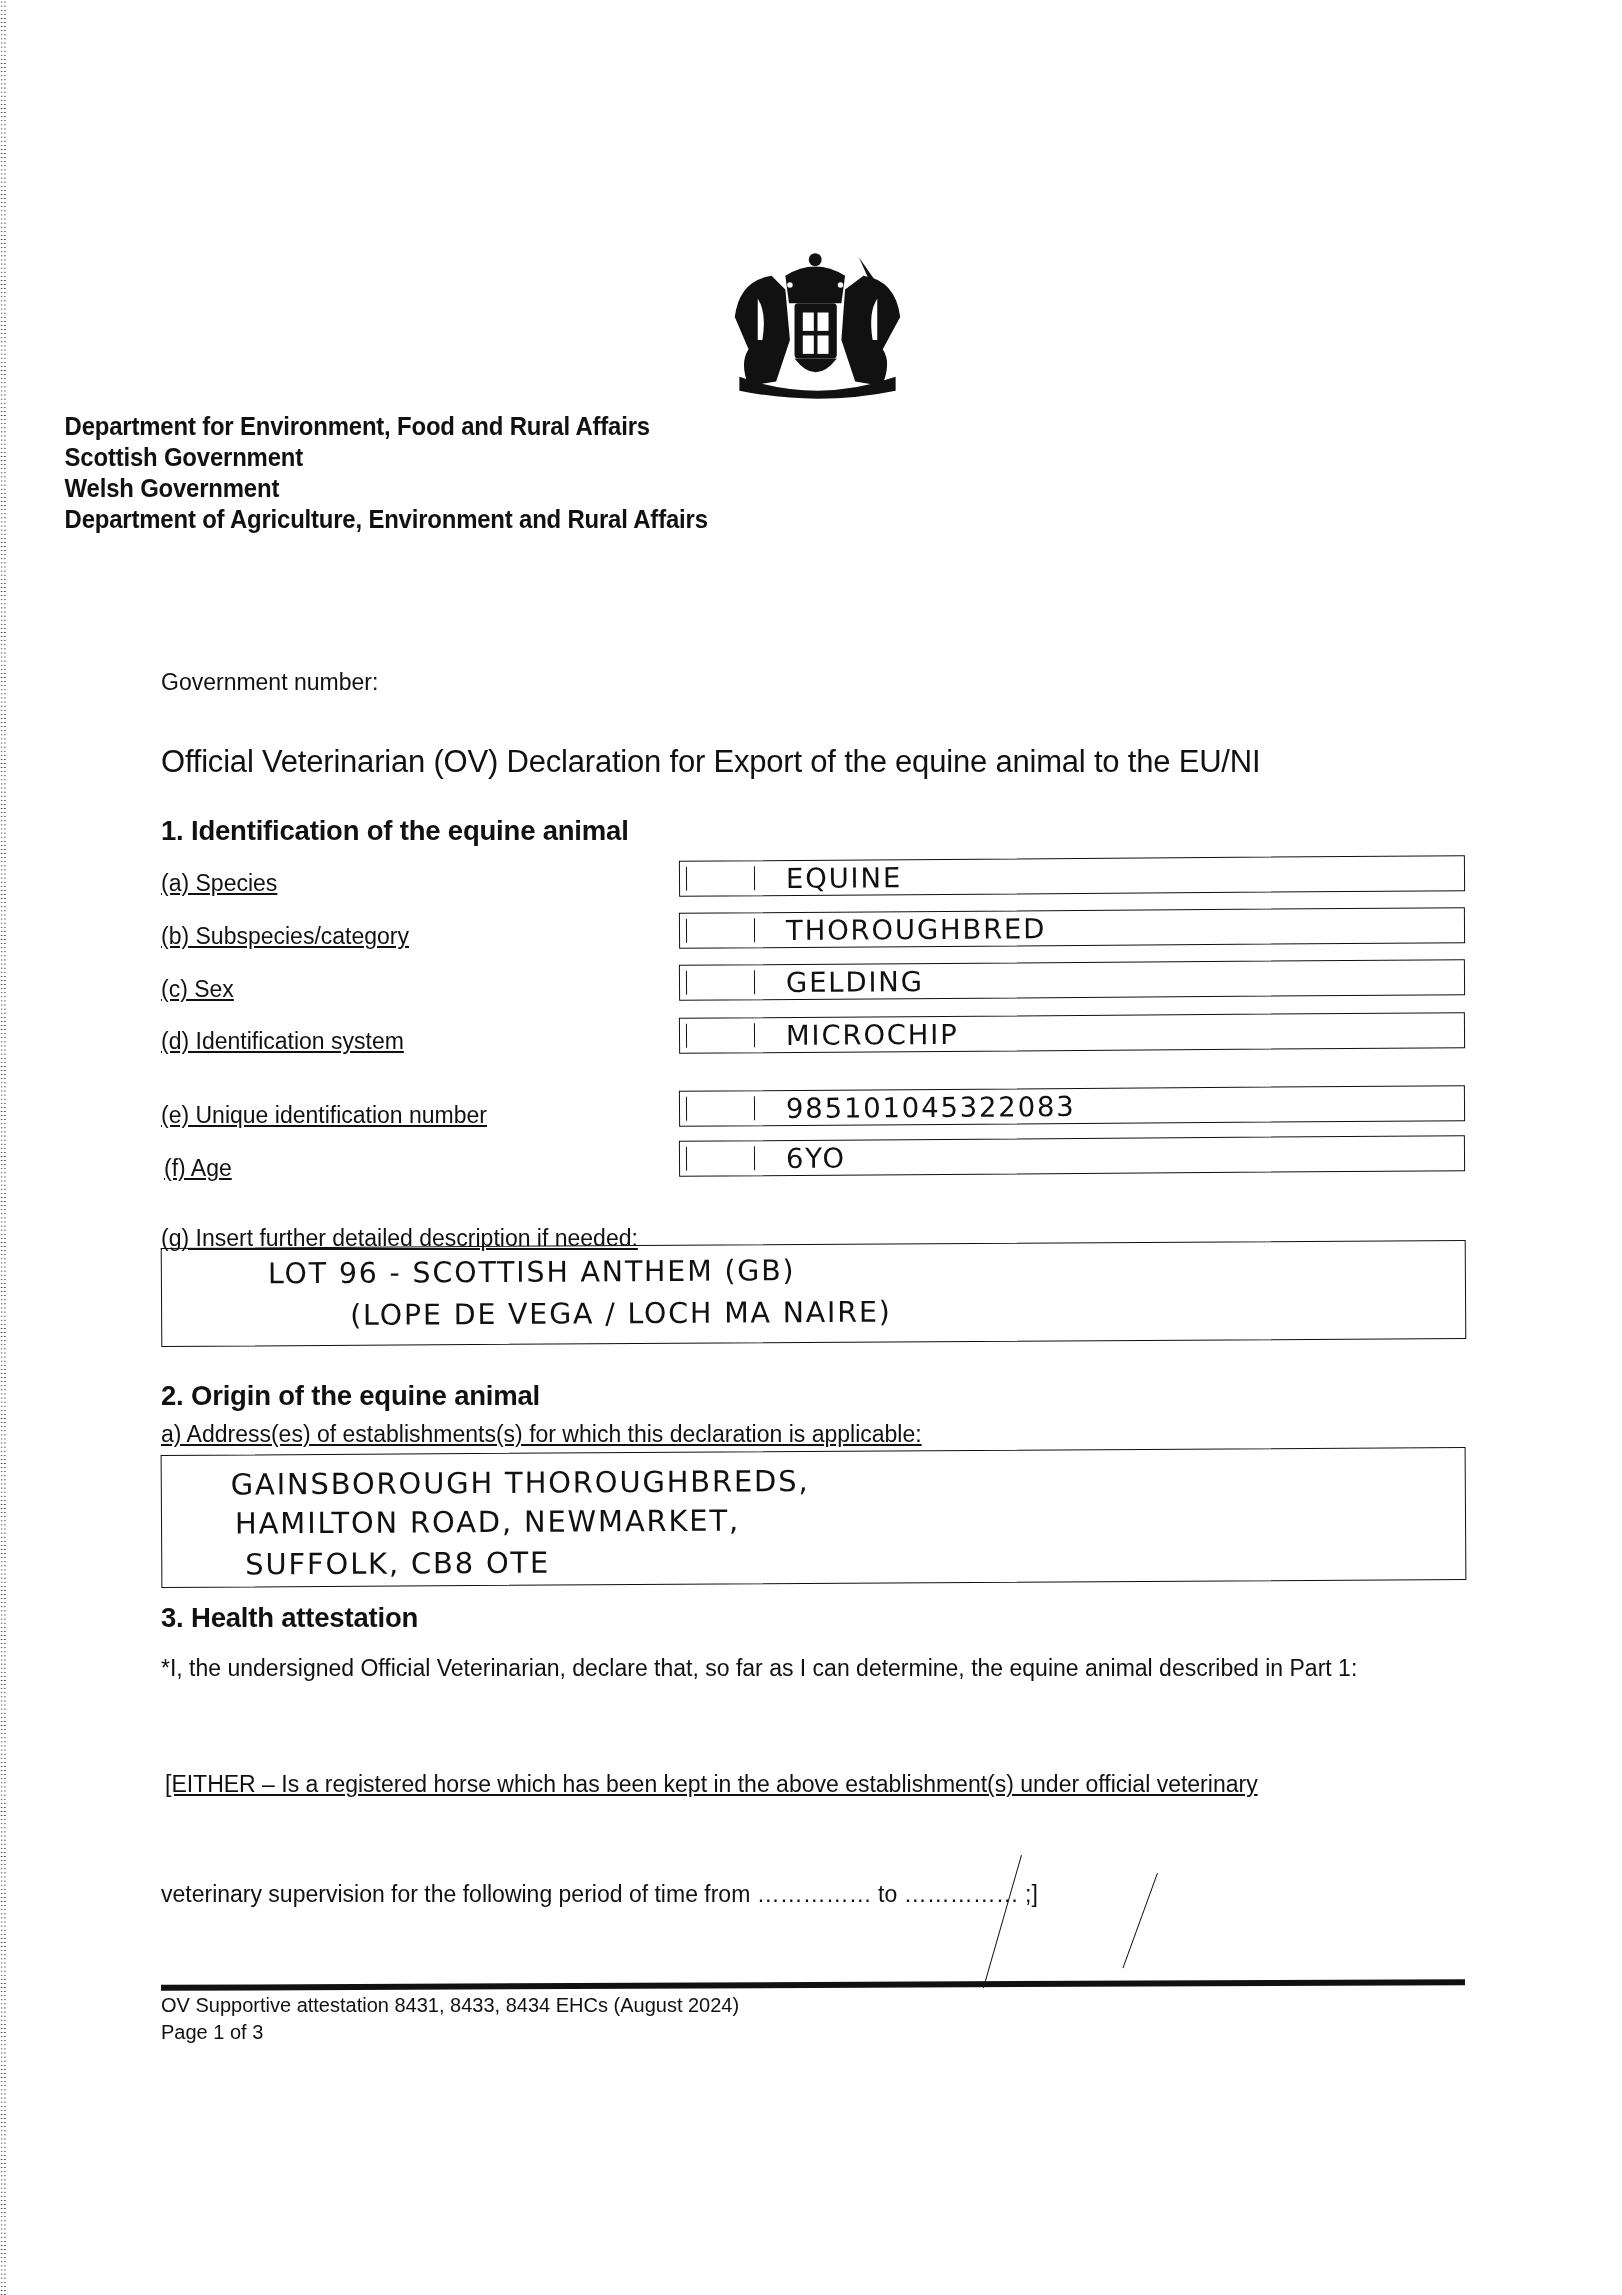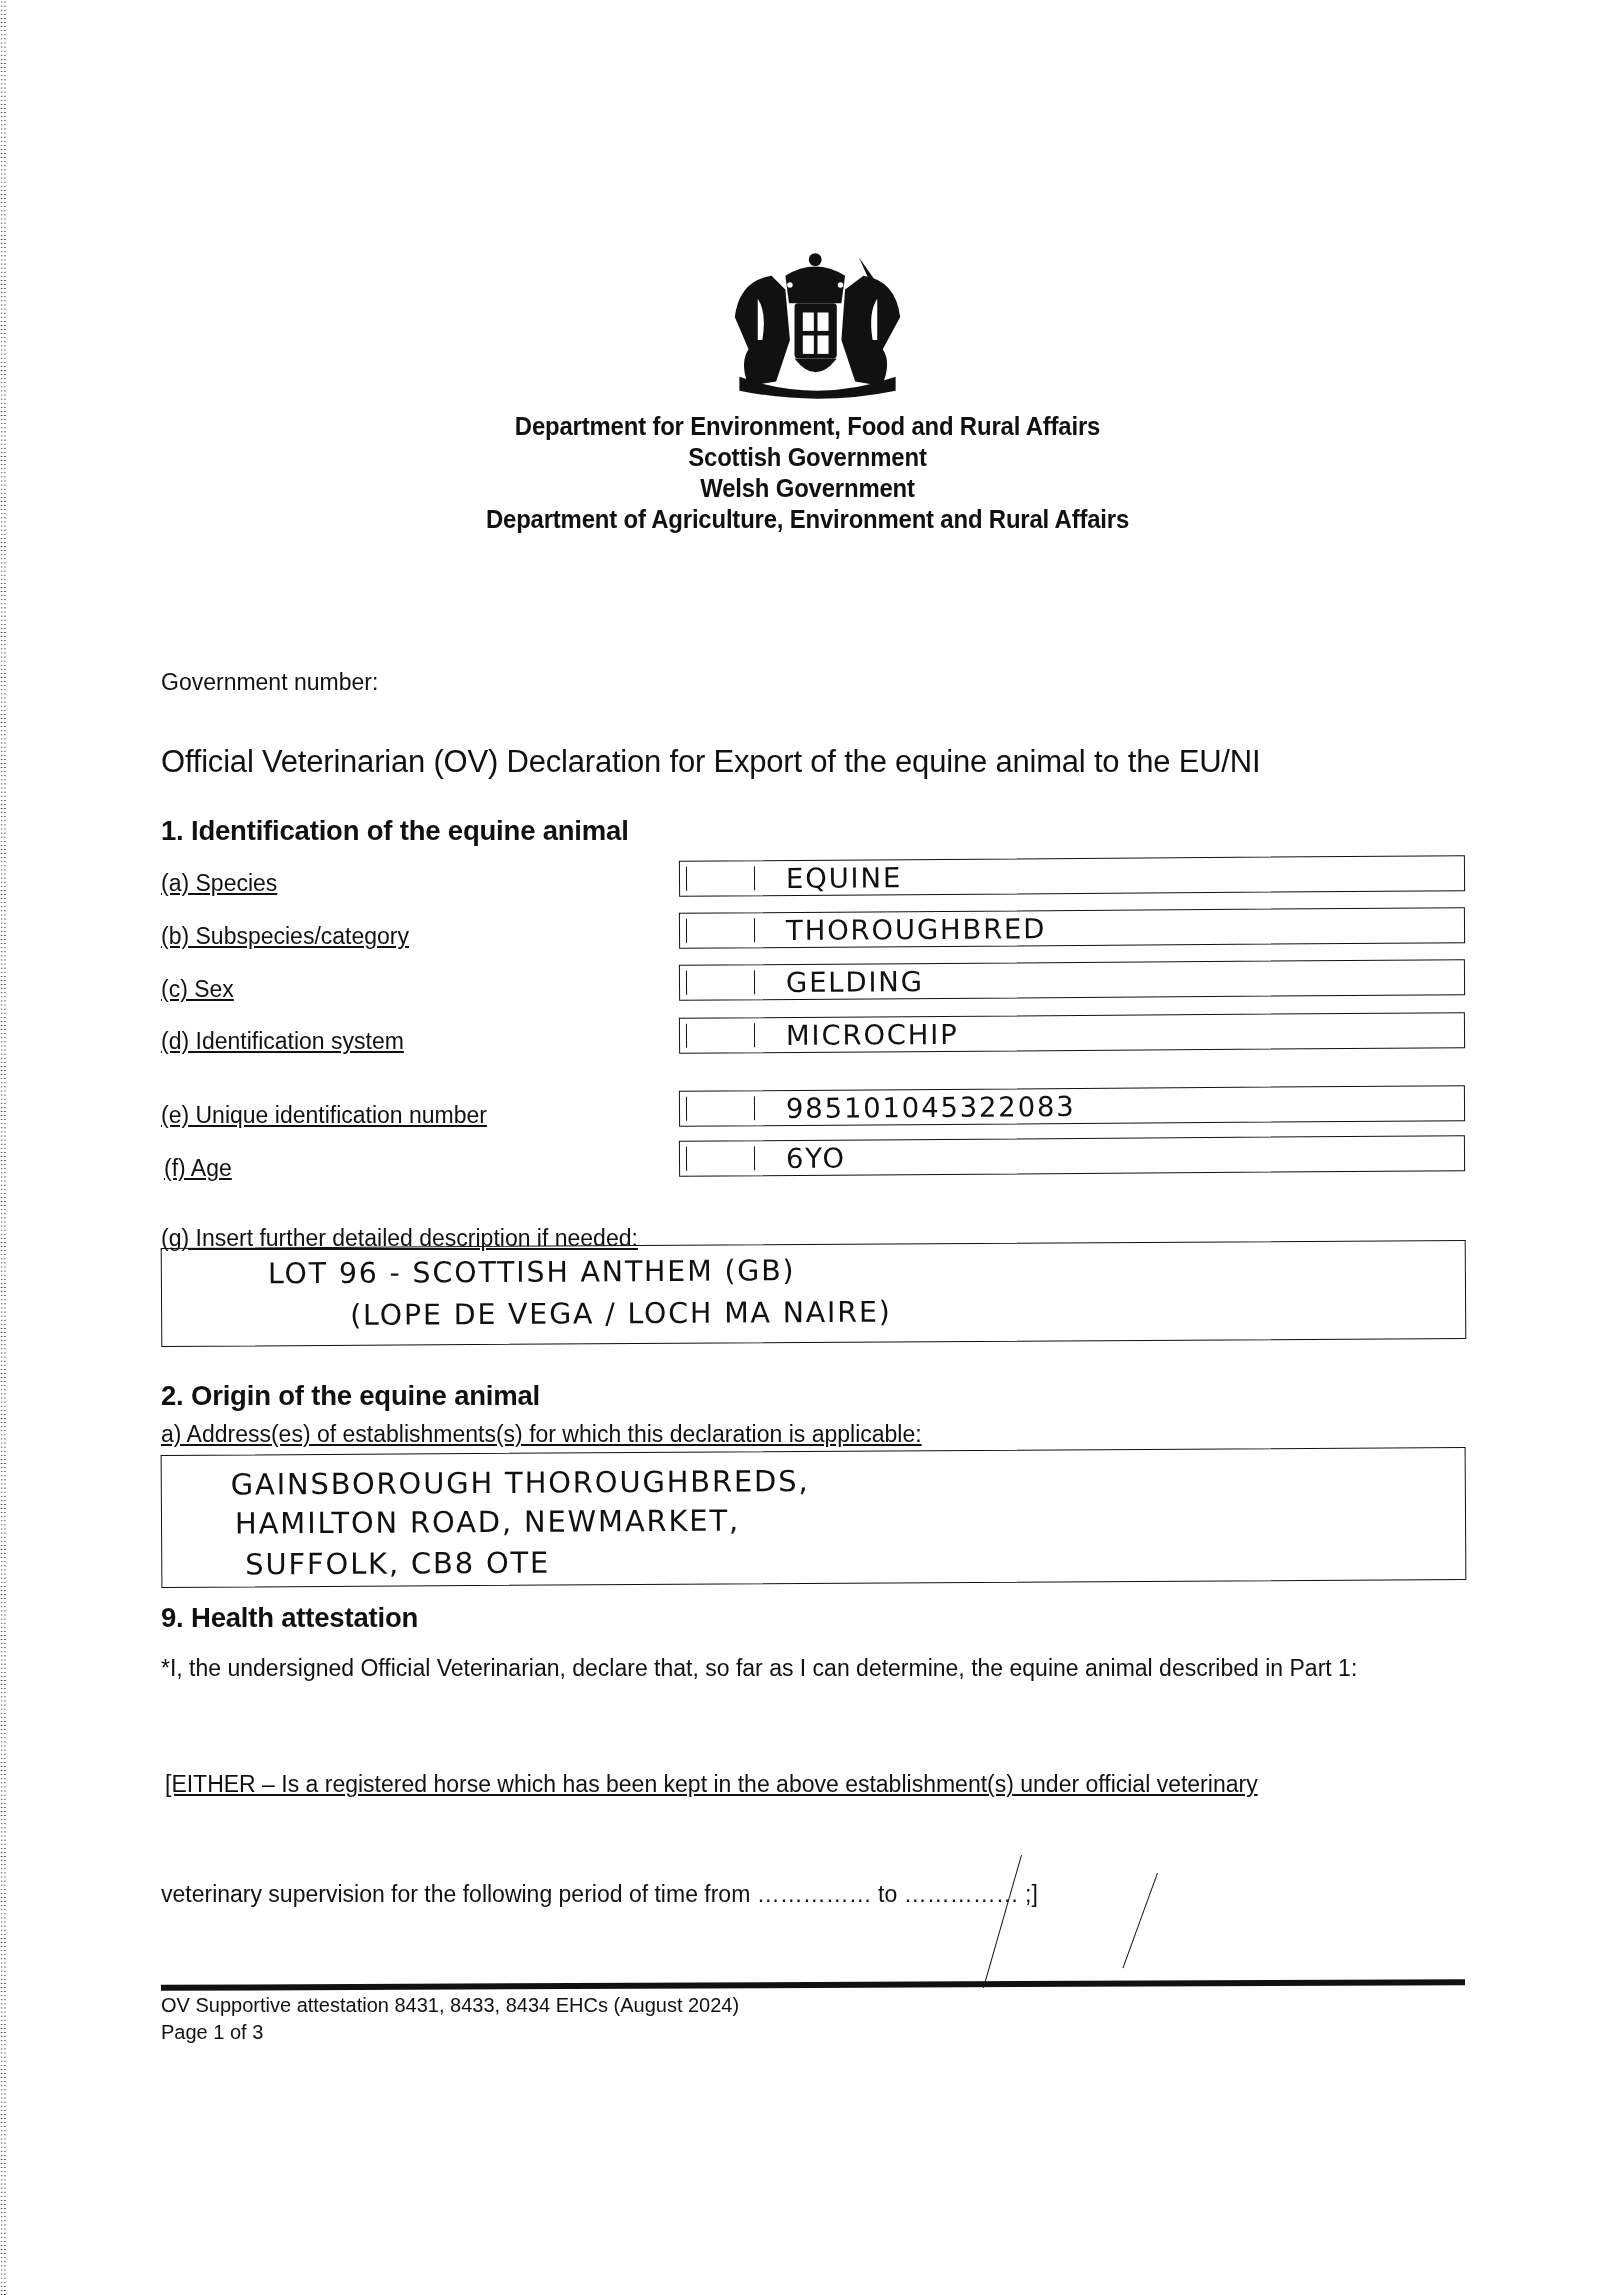--- a/index.html
+++ b/index.html
@@ -8,21 +8,21 @@
     font-family: "Liberation Sans", sans-serif; color: #111;
   }
   .scan-edge {
     position: absolute; left: 0; top: 0; width: 6.4px; height: 2295px;
     background-image: radial-gradient(circle, #333 0.7px, transparent 0.9px);
     background-size: 3.2px 4.1px;
   }
   .crest { position: absolute; left: 721px; top: 248px; width: 193px; height: 152px; }
   .agencies {
     position: absolute; left: 0; width: 1615px; top: 411px;
-    text-align: center; font-weight: bold; font-size: 26px; line-height: 31px;
+    text-align: left; font-weight: bold; font-size: 26px; line-height: 31px;
     letter-spacing: -0.2px;
   }
   .agencies div { transform: scaleX(0.92); }
   .abs { position: absolute; }
   .decl-num { left: 161px; top: 669px; font-size: 23px; }
   .main-title { left: 161px; top: 744px; font-size: 31px; font-weight: normal; letter-spacing: -0.2px; white-space: nowrap; }
   .sec-h { font-size: 27.5px; font-weight: bold; white-space: nowrap; letter-spacing: -0.2px; }
   .lbl { font-size: 23px; white-space: nowrap; text-decoration: underline; }
   .field-box {
     position: absolute; left: 679px; width: 786px; height: 36px;
@@ -136,21 +136,21 @@
 </div>
 
 <div class="abs sec-h" style="left:161px; top:1380px;">2. Origin of the equine animal</div>
 <div class="abs lbl" style="left:161px; top:1421px;">a) Address(es) of establishments(s) for which this declaration is applicable:</div>
 <div class="big-box" style="left:161px; top:1451px; width:1305px; height:133px;">
   <div class="abs hand" style="left:69px; top:11.5px; font-size:29px;">GAINSBOROUGH THOROUGHBREDS,</div>
   <div class="abs hand" style="left:73px; top:51px; font-size:29px;">HAMILTON ROAD, NEWMARKET,</div>
   <div class="abs hand" style="left:83px; top:92px; font-size:29px;">SUFFOLK, CB8 OTE</div>
 </div>
 
-<div class="abs sec-h" style="left:161px; top:1602px;">9. Health attestation</div>
+<div class="abs sec-h" style="left:161px; top:1602px;">3. Health attestation</div>
 <div class="abs para" style="left:161px; top:1652px;">*I, the undersigned Official Veterinarian, declare that, so far as I can determine, the equine animal described in Part 1:</div>
 
 <div class="abs para" style="left:165px; top:1768px;text-decoration:underline;">
   <div>[EITHER – Is a registered horse which has been kept in the above establishment(s) under official veterinary</div>
 </div>
 
 <div class="abs para" style="left:161px; top:1878px;">
   <div style="white-space:nowrap;">veterinary supervision for the following period of time from …………… to …………… ;]</div>
 </div>
 

